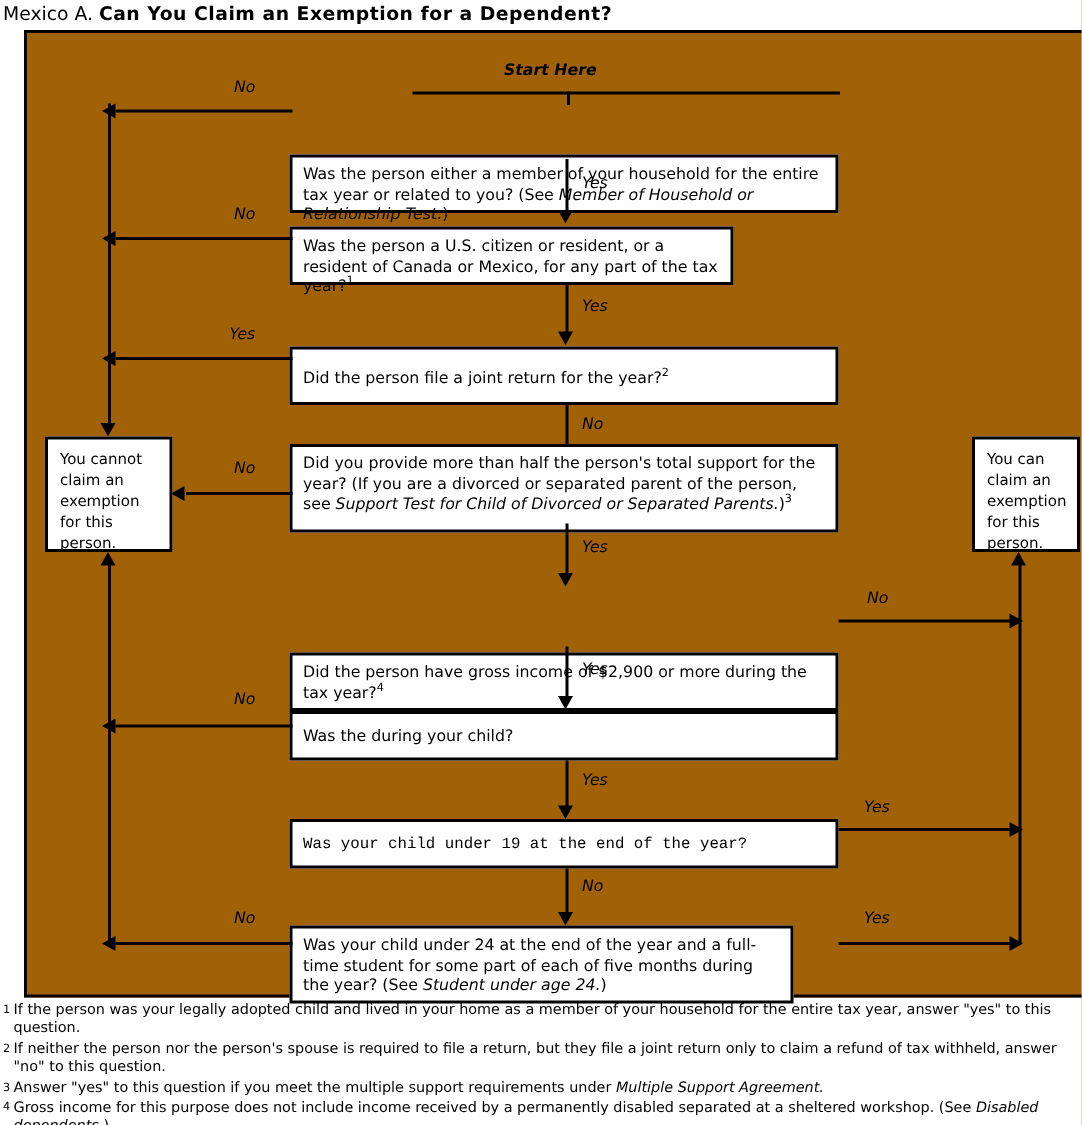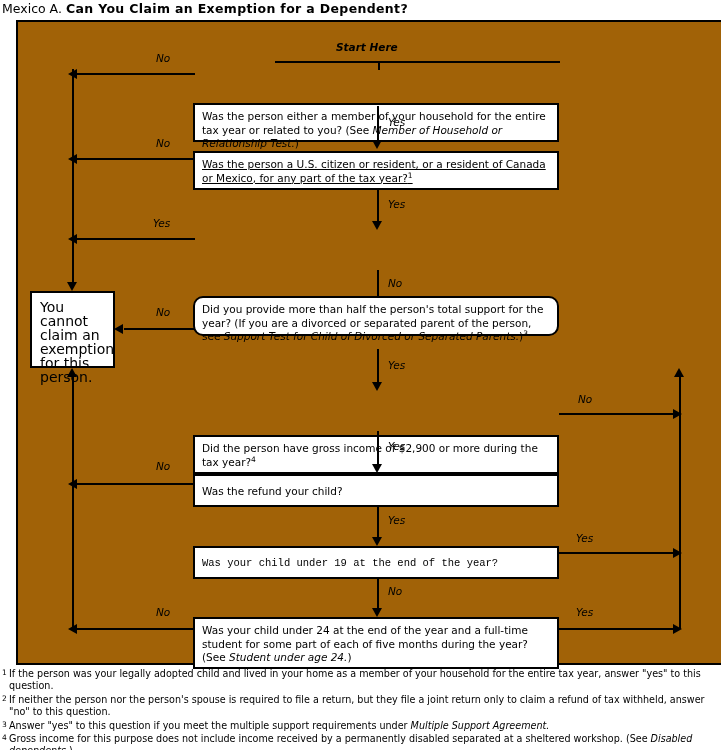--- a/index.html
+++ b/index.html
@@ -22,21 +22,21 @@
     border:2px solid #000;box-sizing:border-box;background:#a16207;
   }
 
   
   .qbox{
     position:absolute;border:2px solid #000;box-sizing:border-box;background:#fff;
     font-size:10.5px;line-height:13.6px;padding:5px 7px 3px 7px;
   }
   .tbox{
     position:absolute;border:2px solid #000;box-sizing:border-box;background:#fff;
-    font-size:14px;line-height:14px;padding:7px 6px 3px 8px;
+    font-size:10px;line-height:14px;padding:7px 6px 3px 8px;
   }
   .it{font-style:italic;}
   sup{font-size:7.5px;line-height:0;vertical-align:super;}
 
   .hline{position:absolute;background:#000;height:2px;}
   .vline{position:absolute;background:#000;width:2px;}
 
   .arrow{position:absolute;width:0;height:0;}
   .arrow.down{border-left:5.5px solid transparent;border-right:5.5px solid transparent;border-top:9px solid #000;}
   .arrow.up{border-left:5.5px solid transparent;border-right:5.5px solid transparent;border-bottom:9px solid #000;}
@@ -73,76 +73,84 @@
   </div>
 
   <div class="elbl" style="left:138px;top:30px;">No</div>
   <div class="hline" style="left:59px;top:51px;width:118px;"></div>
   <div class="arrow left" style="left:50px;top:47px;"></div>
 
   <div class="vline" style="left:359px;top:84px;height:36px;"></div>
   <div class="arrow down" style="left:354px;top:118px;"></div>
   <div class="elbl" style="left:370px;top:94px;">Yes</div>
 
-  <div class="qbox" style="left:175px;top:129px;width:366px;height:39px;text-decoration:underline;">
+  <div class="qbox" style="left:175px;top:129px;width:296px;height:39px;">
     <span>Was the person a U.S. citizen or resident, or a resident of Canada or Mexico, for any part of the tax year?</span><sup>1</sup>
   </div>
 
   <div class="elbl" style="left:138px;top:115px;">No</div>
   <div class="hline" style="left:59px;top:136px;width:118px;"></div>
   <div class="arrow left" style="left:50px;top:132px;"></div>
 
   <div class="vline" style="left:359px;top:168px;height:33px;"></div>
   <div class="arrow down" style="left:354px;top:199px;"></div>
   <div class="elbl" style="left:370px;top:176px;">Yes</div>
 
+  <div class="qbox" style="left:175px;top:209px;width:366px;height:39px;">
+    <div style="padding-top:8px;">
+      <span>Did the person file a joint return for the year?</span><sup>2</sup>
+    </div>
+  </div>
 
   <div class="elbl" style="left:135px;top:195px;">Yes</div>
   <div class="hline" style="left:59px;top:216px;width:118px;"></div>
   <div class="arrow left" style="left:50px;top:212px;"></div>
 
   <div class="vline" style="left:359px;top:248px;height:33px;"></div>
   <div class="arrow down" style="left:354px;top:279px;"></div>
   <div class="elbl" style="left:370px;top:255px;">No</div>
 
   <div class="vline" style="left:54px;top:47px;height:215px;"></div>
   <div class="arrow down" style="left:49px;top:260px;"></div>
 
   <div class="tbox" style="left:12px;top:269px;width:85px;height:77px;">
     <span>You cannot claim an exemption for this person.</span>
   </div>
 
-  <div class="qbox" style="left:175px;top:274px;width:366px;height:40px;border-radius:10px;">
+  <div class="qbox" style="left:175px;top:274px;width:366px;height:59px;">
     <span>Did you provide more than half the person's total support for the year? (If you are a divorced or separated parent of the person, see </span><span class="it">Support Test for Child of Divorced or Separated Parents.</span><span>)</span><sup>3</sup>
   </div>
 
   <div class="elbl" style="left:138px;top:284px;">No</div>
   <div class="hline" style="left:106px;top:306px;width:71px;"></div>
   <div class="arrow left" style="left:96px;top:302px;"></div>
 
   <div class="vline" style="left:359px;top:327px;height:35px;"></div>
   <div class="arrow down" style="left:354px;top:360px;"></div>
   <div class="elbl" style="left:370px;top:337px;">Yes</div>
 
+  <div class="tbox" style="left:630px;top:269px;width:72px;height:77px;">
+    <span>You can claim an exemption for this person.</span>
+  </div>
 
   <div class="qbox" style="left:175px;top:370px;width:366px;height:39px;margin-top:43px;">
     <span>Did the person have gross income of $2,900 or more during the tax year?</span><sup>4</sup>
   </div>
 
   <div class="elbl" style="left:560px;top:371px;">No</div>
   <div class="hline" style="left:541px;top:391px;width:116px;"></div>
   <div class="arrow right" style="left:655px;top:387px;"></div>
 
   <div class="vline" style="left:359px;top:409px;height:35px;"></div>
   <div class="arrow down" style="left:354px;top:442px;"></div>
   <div class="elbl" style="left:370px;top:418px;">Yes</div>
 
   <div class="qbox" style="left:175px;top:452px;width:366px;height:33px;">
     <div style="padding-top:4px;">
-      <span>Was the refund your child?</span>
+      <span>Was the during your child?</span>
     </div>
   </div>
 
   <div class="elbl" style="left:138px;top:438px;">No</div>
   <div class="hline" style="left:59px;top:461px;width:118px;"></div>
   <div class="arrow left" style="left:50px;top:457px;"></div>
 
   <div class="vline" style="left:359px;top:485px;height:32px;"></div>
   <div class="arrow down" style="left:354px;top:515px;"></div>
   <div class="elbl" style="left:370px;top:492px;">Yes</div>
@@ -154,21 +162,21 @@
   </div>
 
   <div class="elbl" style="left:558px;top:510px;">Yes</div>
   <div class="hline" style="left:541px;top:530px;width:116px;"></div>
   <div class="arrow right" style="left:655px;top:526px;"></div>
 
   <div class="vline" style="left:359px;top:557px;height:31px;"></div>
   <div class="arrow down" style="left:354px;top:586px;"></div>
   <div class="elbl" style="left:370px;top:563px;">No</div>
 
-  <div class="qbox" style="left:175px;top:595px;width:366px;height:52px;">
+  <div class="qbox" style="left:175px;top:595px;width:336px;height:52px;">
     <span>Was your child under 24 at the end of the year and a full-time student for some part of each of five months during the year? (See </span><span class="it">Student under age 24.</span><span>)</span>
   </div>
 
   <div class="elbl" style="left:138px;top:584px;">No</div>
   <div class="hline" style="left:59px;top:606px;width:118px;"></div>
   <div class="arrow left" style="left:50px;top:602px;"></div>
 
   <div class="elbl" style="left:558px;top:584px;">Yes</div>
   <div class="hline" style="left:541px;top:606px;width:116px;"></div>
   <div class="arrow right" style="left:655px;top:602px;"></div>

